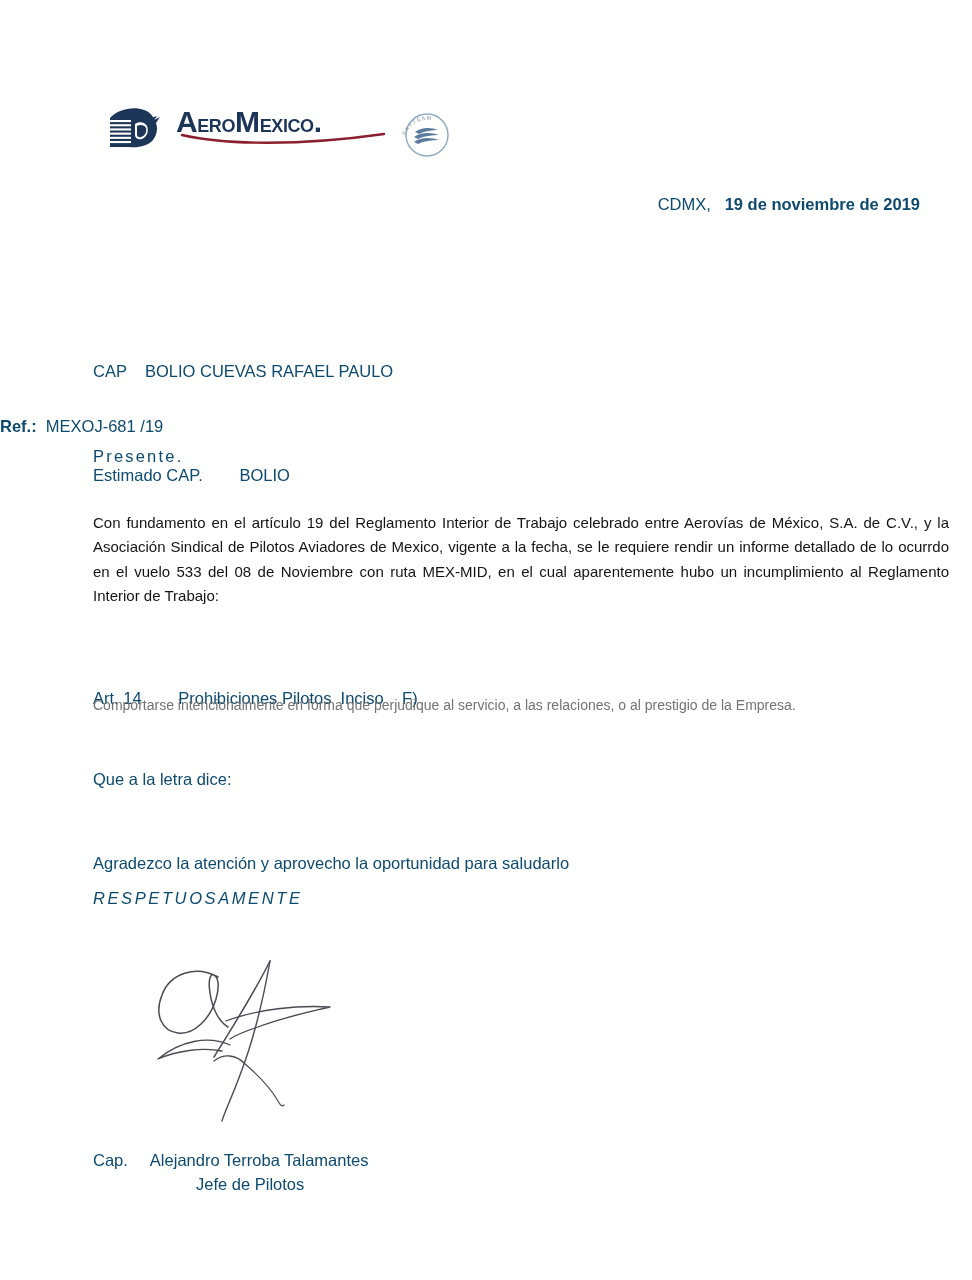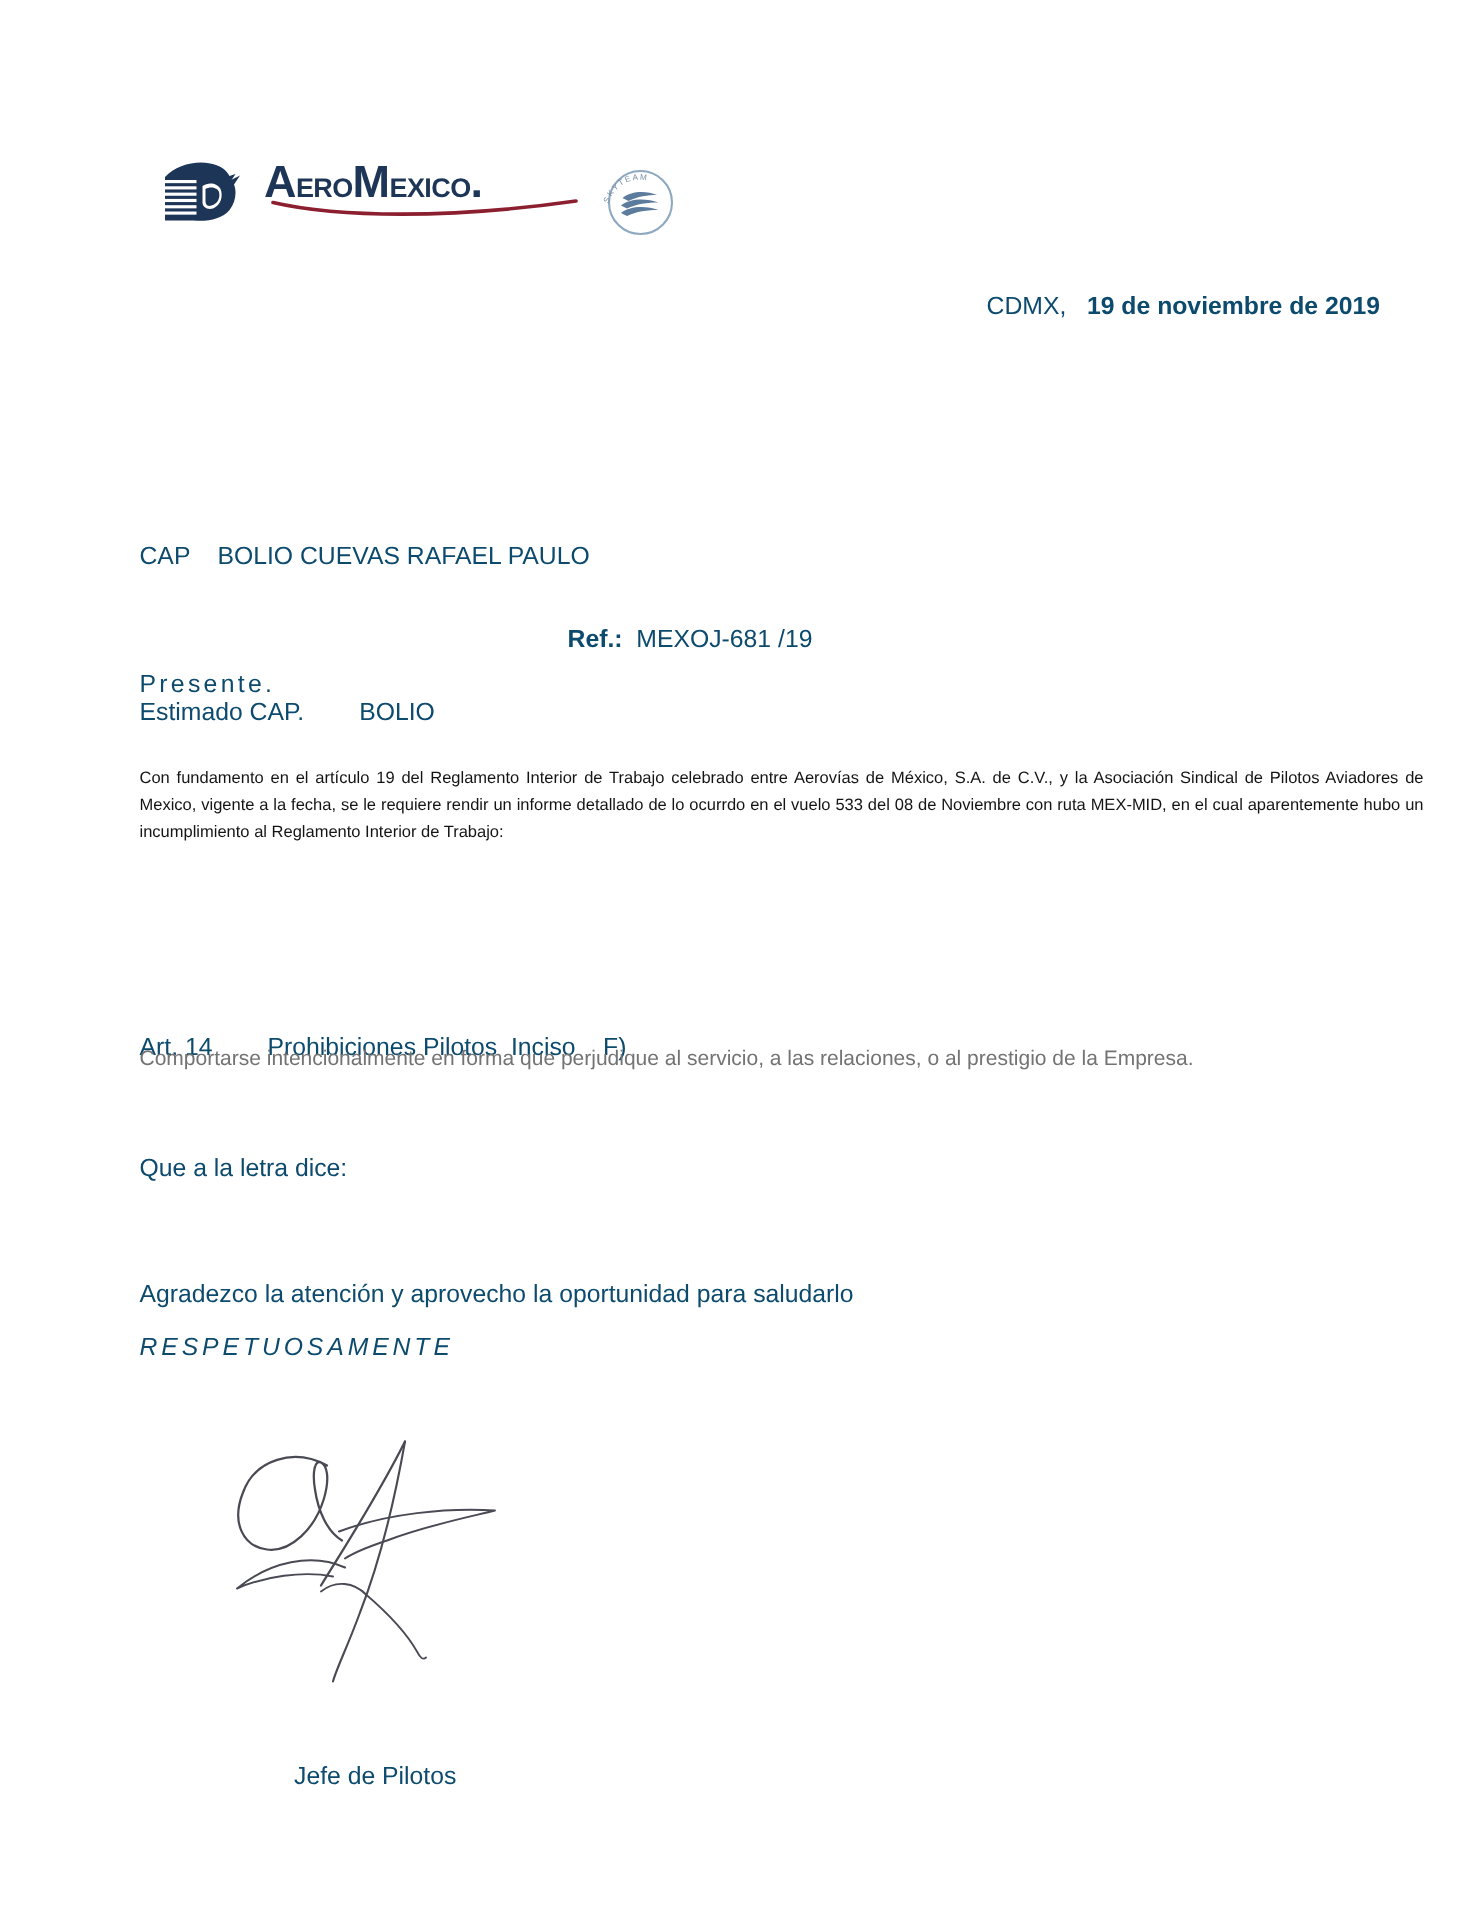--- a/index.html
+++ b/index.html
@@ -96,35 +96,35 @@
     line-height: 1.72;
   }
   .addr .line-presente {
     letter-spacing: 2.2px;
   }
 
   .ref-line {
     left: 0;
     top: 414px;
     width: 920px;
-    text-align: center;
+    text-align: left;
   }
   .ref-label { font-weight: bold; }
 
   .greeting {
     left: 93px;
     top: 463px;
   }
 
   .body-para {
     position: absolute;
     left: 93px;
     top: 511px;
     width: 856px;
-    font-size: 11px;
+    font-size: 15px;
     line-height: 1.62;
     text-align: justify;
     text-justify: inter-word;
     color: #141414;
   }
 
   .art-block {
     left: 93px;
     top: 632px;
     line-height: 1.62;
@@ -275,15 +275,16 @@
       <path d="M112 110 C90 100, 62 106, 40 124
                C58 116, 84 112, 104 116" stroke-width="1.3"></path>
 
       <path d="M96 126 C106 118, 118 120, 126 128" stroke-width="1.3"></path>
 
       <path d="M126 128 C140 140, 152 152, 160 166
                C162 170, 164 172, 166 170" stroke-width="1.2"></path>
     </g>
   </svg>
 
+  <div class="tx sign-name">Cap.     Alejandro Terroba Talamantes</div>
   <div class="tx sign-role">Jefe de Pilotos</div>
 
 </div>
 
 </body></html>

